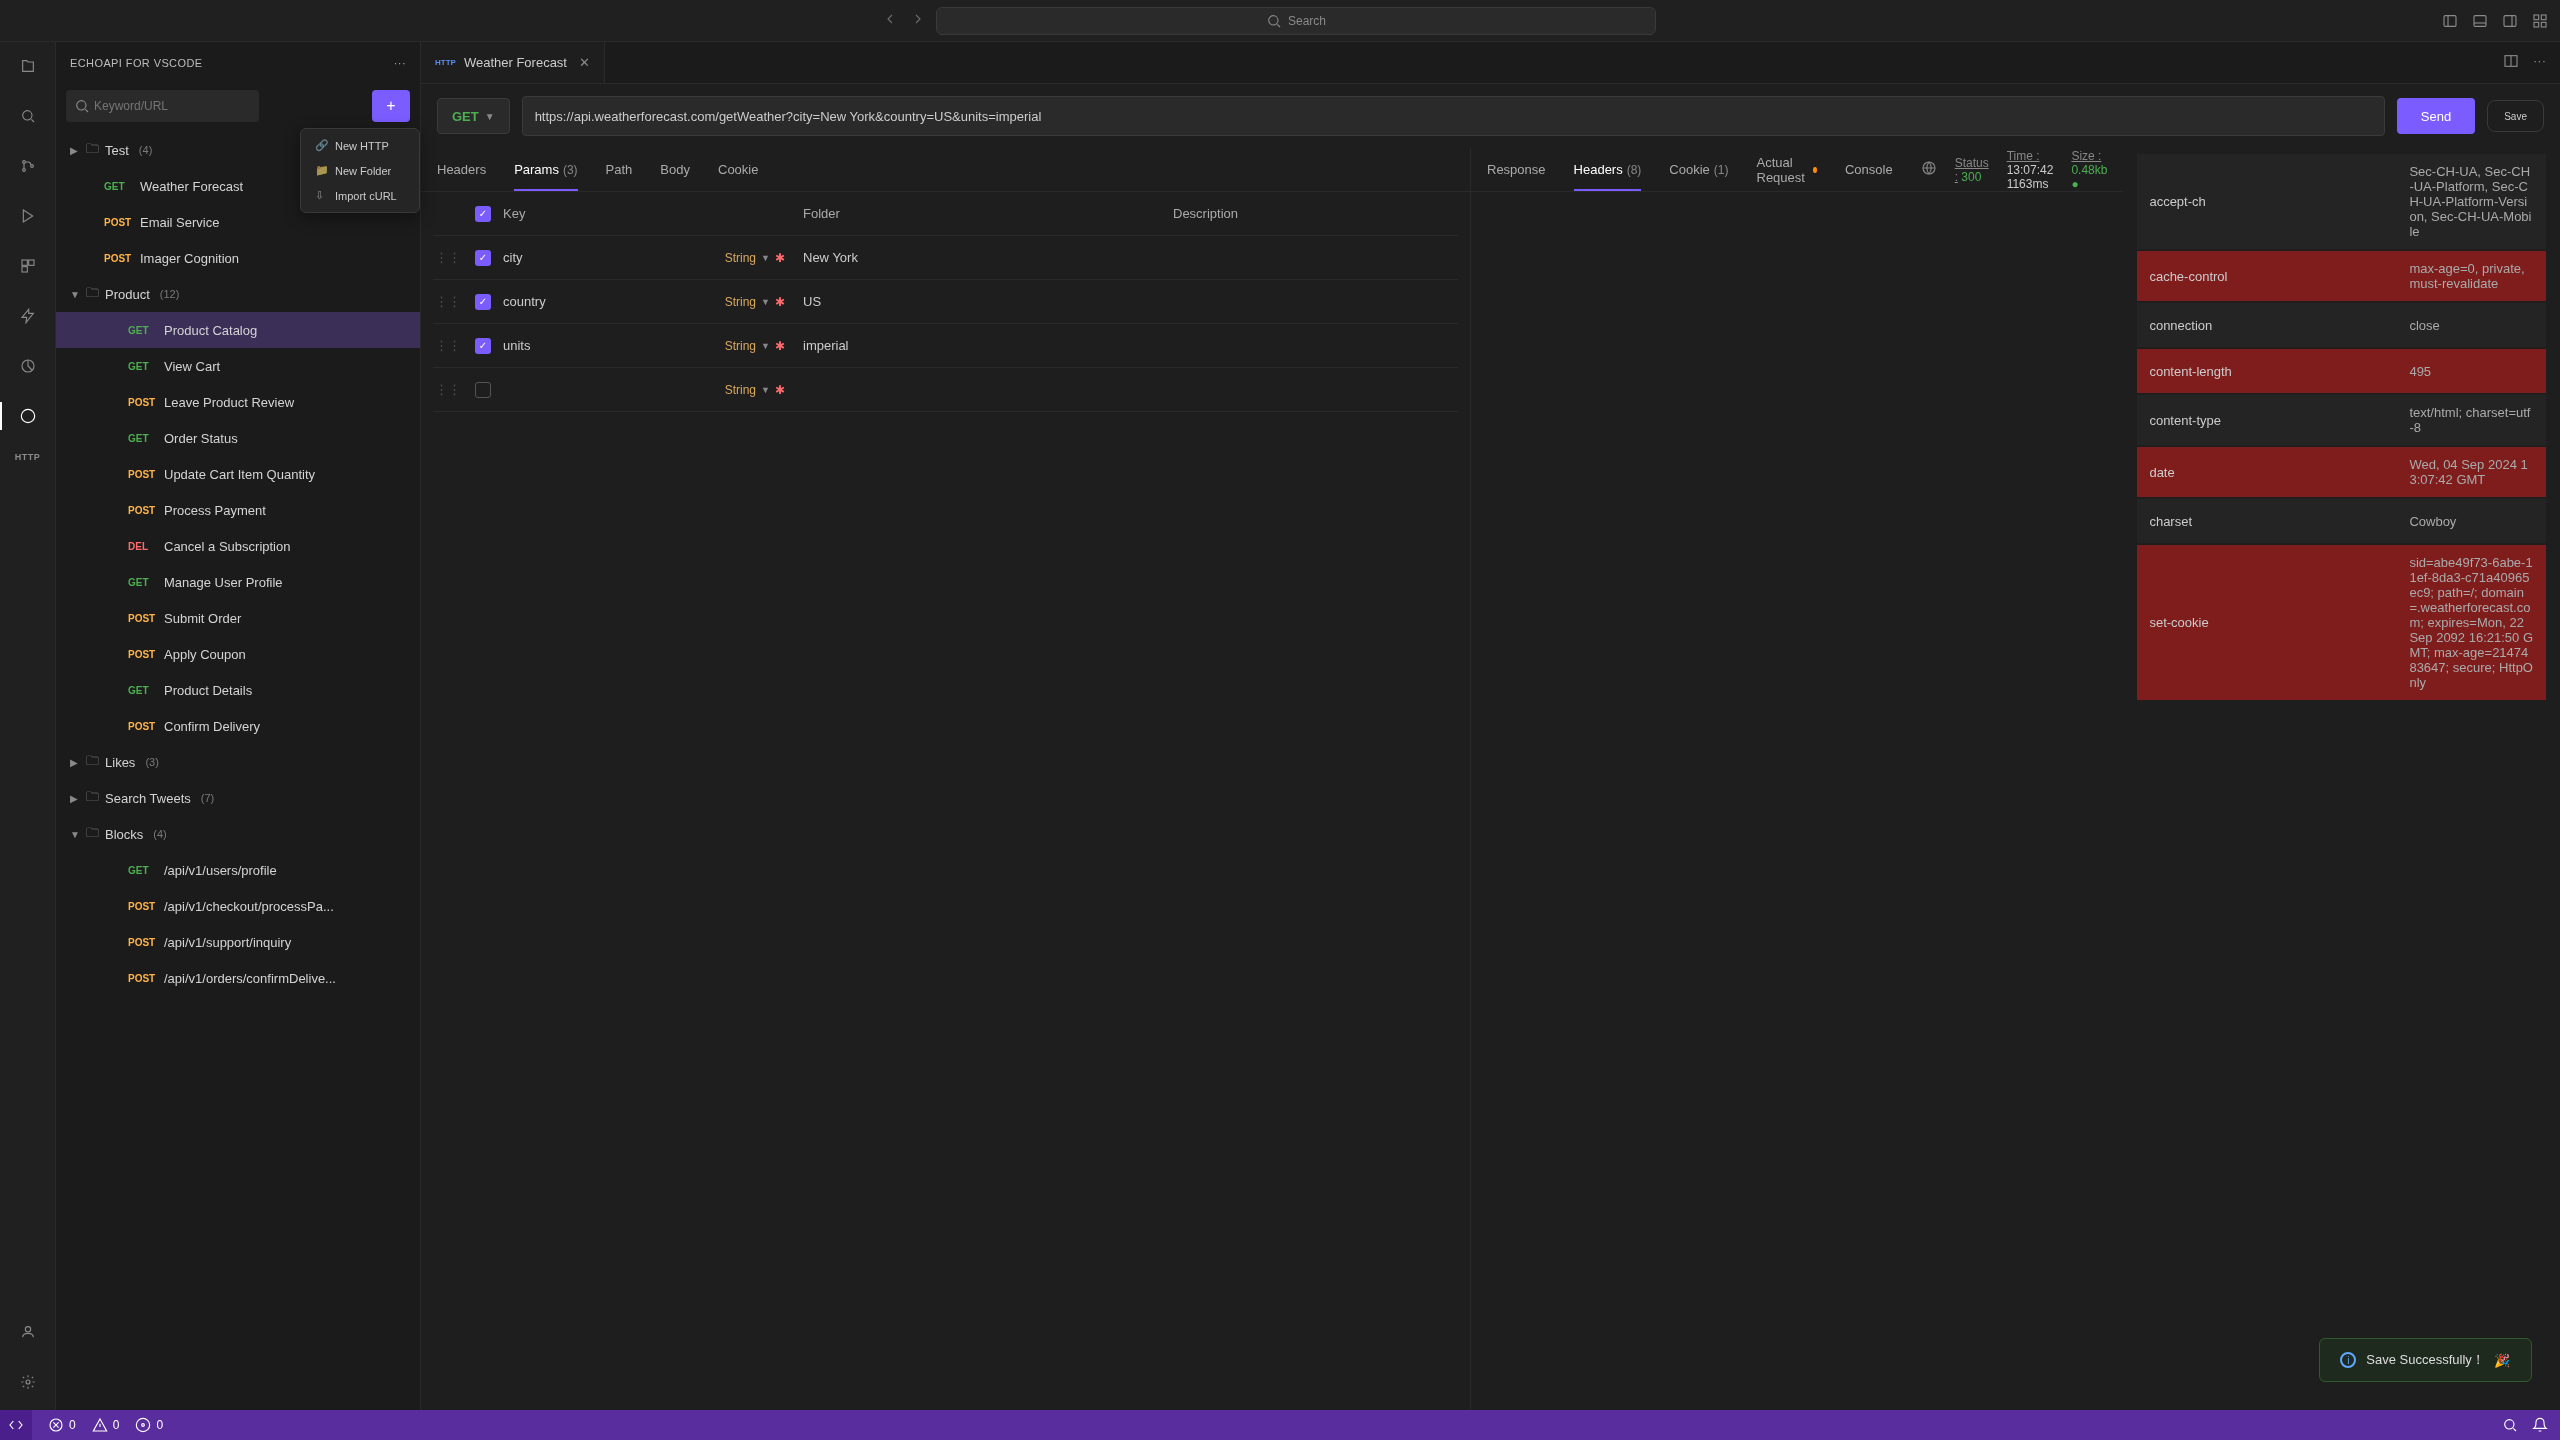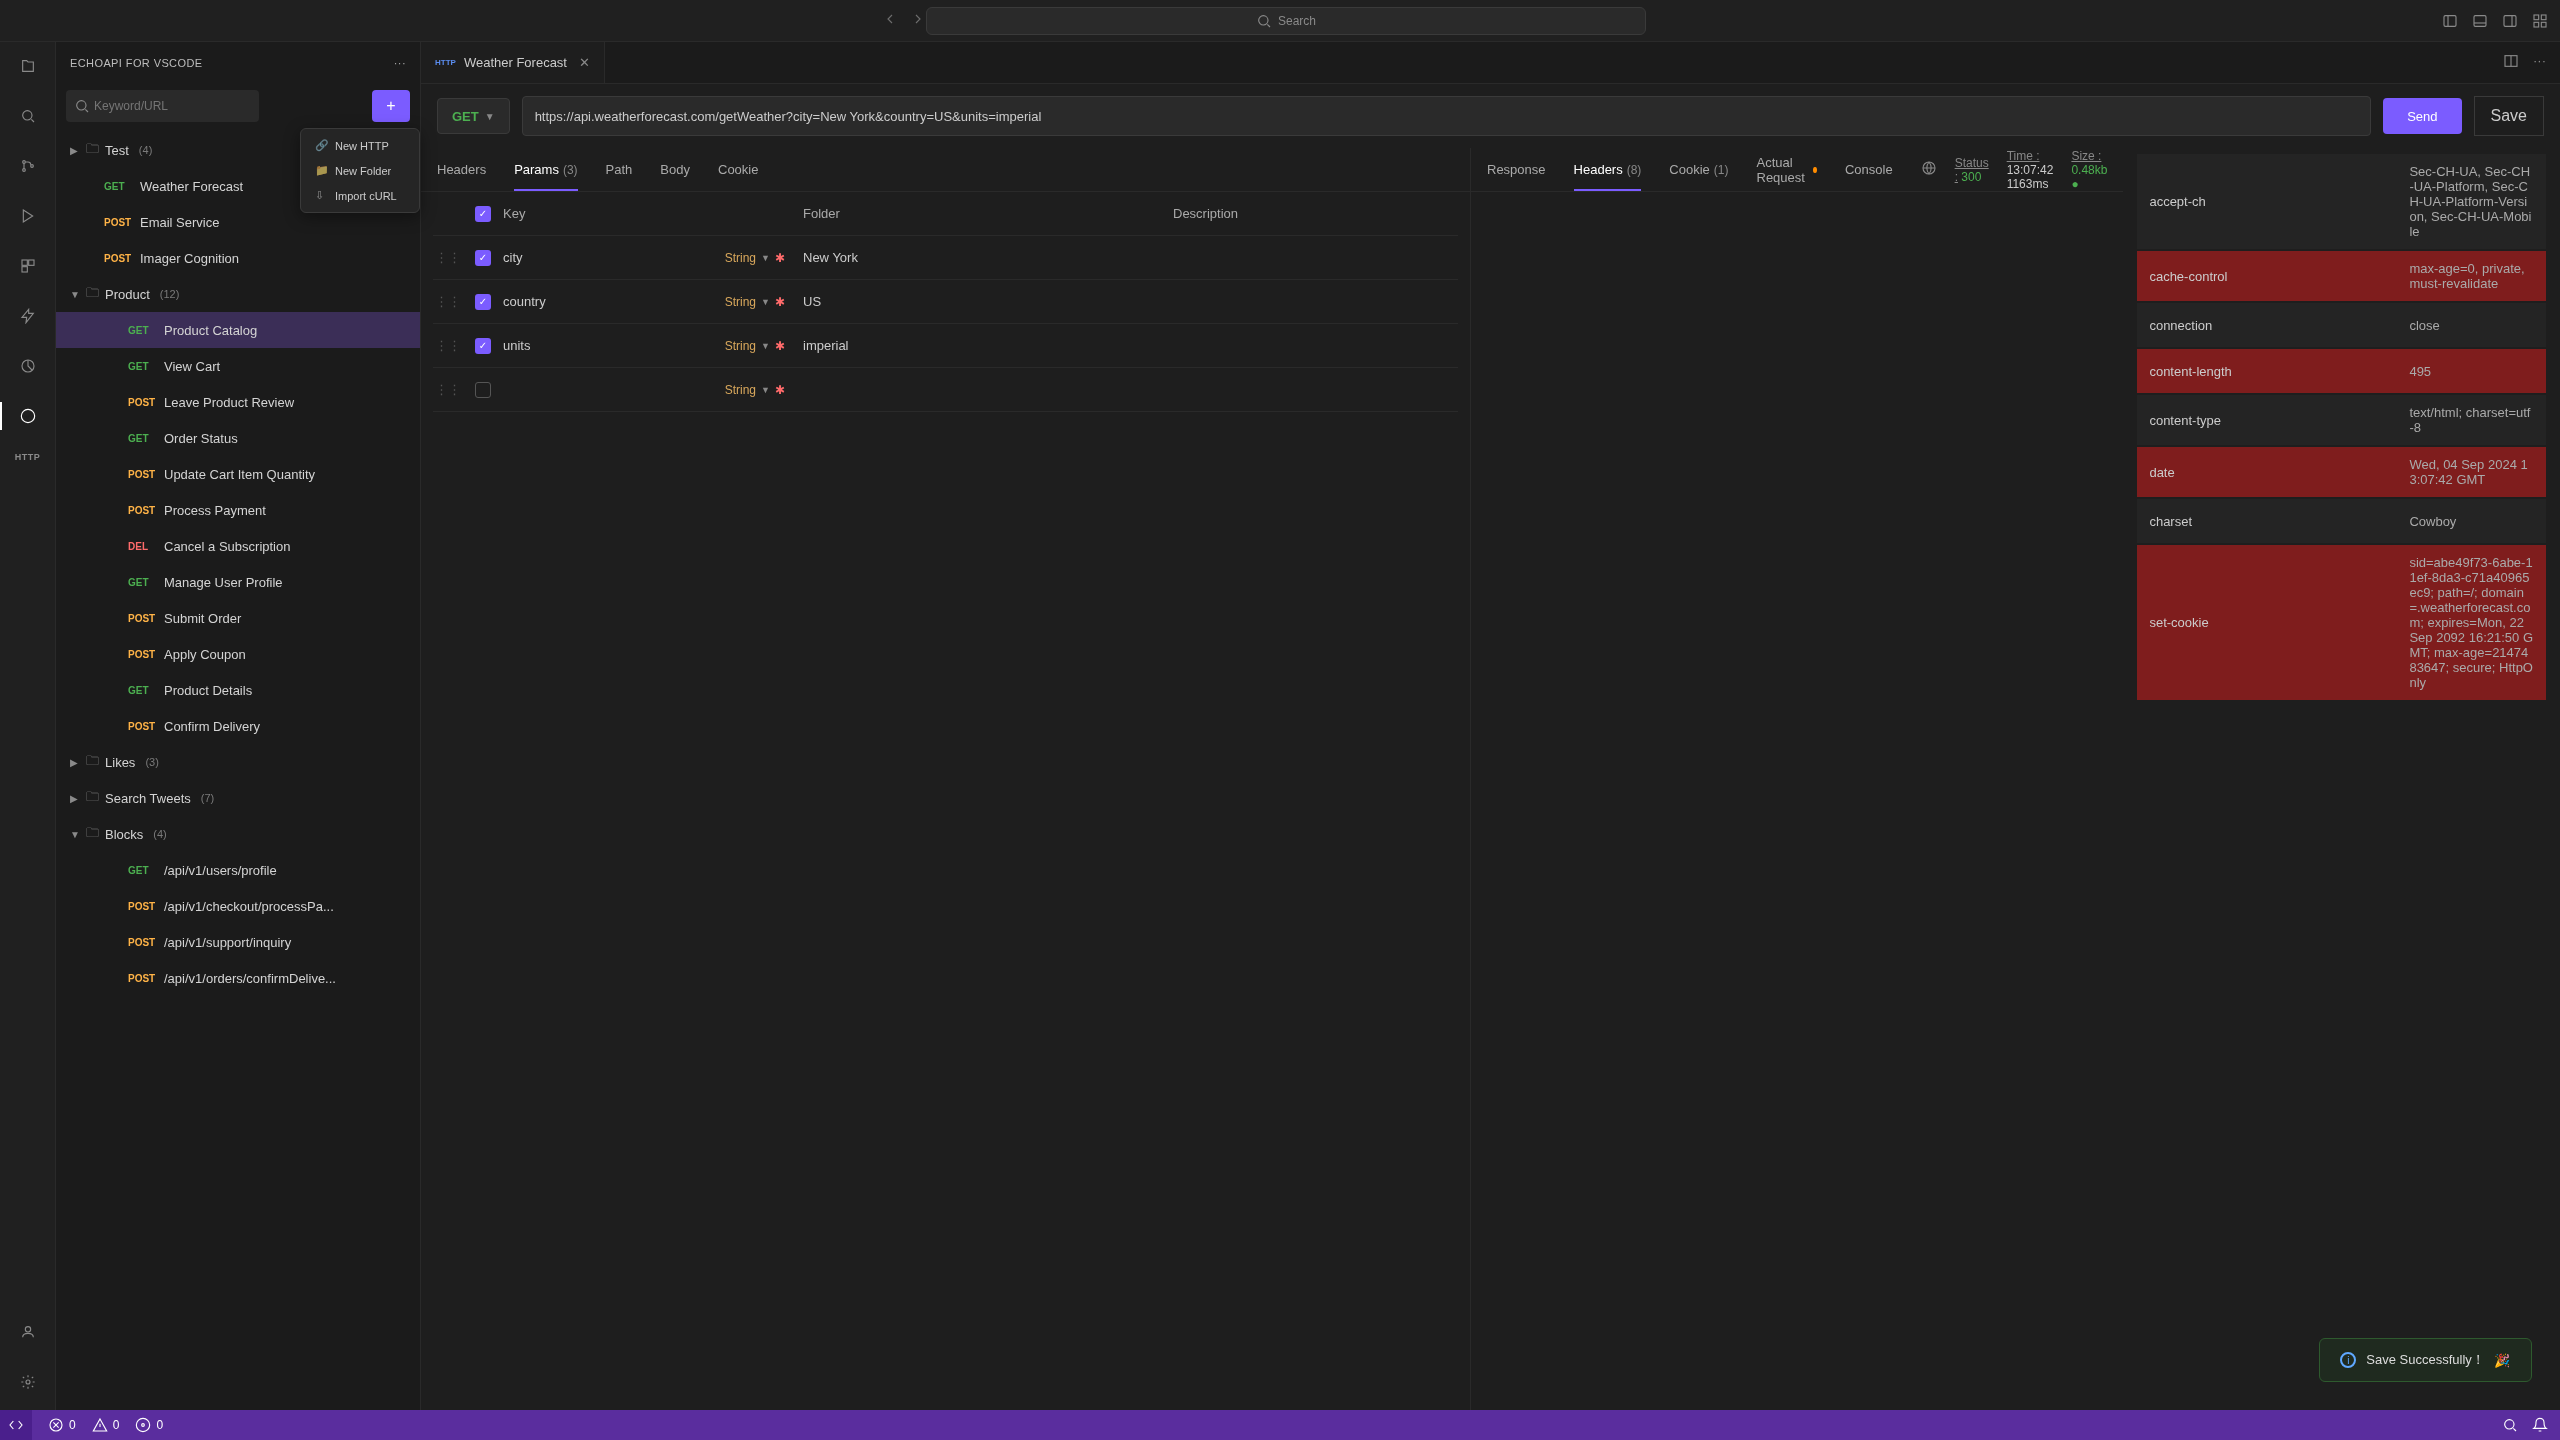--- a/index.html
+++ b/index.html
@@ -1,17 +1,17 @@
 <!DOCTYPE html>
 <html><head>
 <meta charset="utf-8">
 <style>
 * { margin: 0; padding: 0; box-sizing: border-box; font-family: -apple-system, BlinkMacSystemFont, 'Segoe UI', sans-serif; }
 body { background: #1e1e1e; color: #cccccc; font-size: 13px; width: 2560px; height: 1440px; overflow: hidden; display: flex; flex-direction: column; }
-.titlebar { height: 42px; background: #202020; display: flex; align-items: center; padding: 0 12px; gap: 0; border-bottom: 1px solid #2a2a2a; }
+.titlebar { height: 42px; background: #202020; display: flex; align-items: center; padding: 0 12px; gap: 10px; border-bottom: 1px solid #2a2a2a; }
 .nav-arrows { display: flex; gap: 12px; margin-left: 870px; }
 .nav-arrow { color: #6e6e6e; cursor: pointer; }
 .search-box { display:flex; align-items:center; justify-content:center; gap:6px; width: 720px; height: 28px; background: #2a2a2a; border: 1px solid #3a3a3a; border-radius: 6px; color: #8a8a8a; font-size: 12px; }
 .titlebar-right { margin-left: auto; display: flex; gap: 14px; }
 .titlebar-icon { width: 16px; height: 16px; color: #8a8a8a; }
 
 .main { flex: 1; display: flex; overflow: hidden; }
 .activitybar { width: 56px; background: #202020; display: flex; flex-direction: column; align-items: center; padding-top: 10px; gap: 22px; border-right: 1px solid #2a2a2a; }
 .activity-icon { width: 28px; height: 28px; display: flex; align-items: center; justify-content: center; color: #8a8a8a; cursor: pointer; position: relative; }
 .activity-icon.active { color: #fff; }
@@ -49,21 +49,21 @@
 .tab-row { height: 42px; display:flex; align-items:center; background:#1b1b1b; border-bottom:1px solid #2a2a2a; }
 .file-tab { height:100%; display:flex; align-items:center; gap:8px; padding:0 14px; background:#1e1e1e; border-right:1px solid #2a2a2a; font-size:13px; }
 .tab-http-badge { font-size:8px; color:#5b8def; font-weight:600; }
 .tab-close { color:#8a8a8a; margin-left:4px; }
 .tab-right-icons { margin-left:auto; display:flex; gap:14px; padding-right:14px; color:#8a8a8a; }
 
 .url-row { display:flex; align-items:center; padding:12px 16px; gap:12px; }
 .method-sel { display:flex; align-items:center; gap:6px; background:#2a2a2a; border:1px solid #3a3a3a; border-radius:4px; height:36px; padding:0 14px; color:#4caf50; font-weight:600; font-size:13px; }
 .url-input { flex:1; height:40px; background:#2a2a2a; border:1px solid #3a3a3a; border-radius:4px; padding:0 12px; color:#ccc; font-size:13px; }
 .send-btn { height:36px; padding:0 24px; background:#7b5cff; color:#fff; border:none; border-radius:4px; font-size:13px; font-weight:500; cursor:pointer; }
-.save-btn { height:40px; padding:0 16px; background:transparent; border:1px solid #3a3a3a; border-radius:0; color:#ccc; font-size:16px; cursor:pointer; }
+.save-btn { height:32px; padding:0 16px; background:transparent; border:1px solid #3a3a3a; border-radius:8px; color:#ccc; font-size:10px; cursor:pointer; }
 
 .split { flex:1; display:flex; overflow:hidden; }
 .req-panel { flex:0 0 1050px; display:flex; flex-direction:column; border-right:1px solid #2a2a2a; }
 .res-panel { flex:1; display:flex; }
 
 .subtabs { display:flex; align-items:center; height:44px; padding:0 16px; gap:28px; border-bottom:1px solid #2a2a2a; font-size:13px; }
 .subtab { color:#aaa; cursor:pointer; height:100%; display:flex; align-items:center; position:relative; }
 .subtab.active { color:#fff; }
 .subtab.active::after { content:""; position:absolute; bottom:0; left:0; right:0; height:2px; background:#7b5cff; }
 .subtab .badge { color:#888; margin-left:4px; font-size:12px; }

